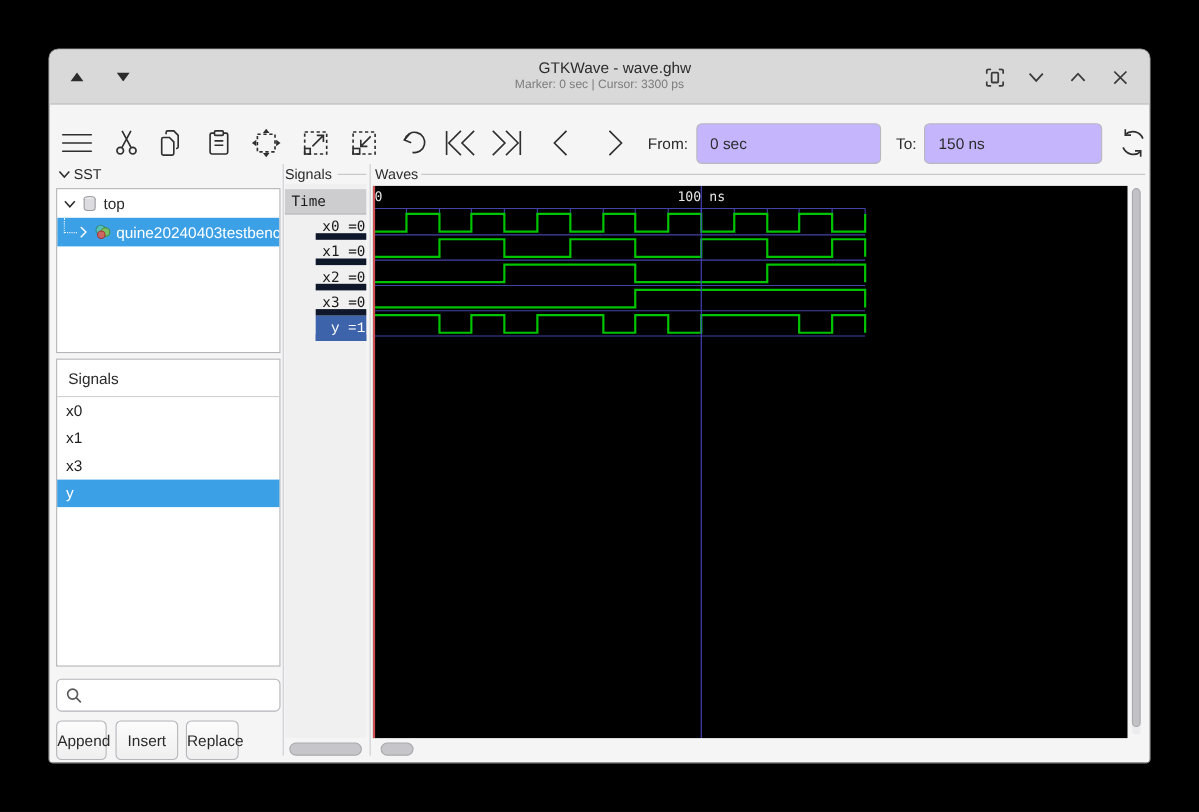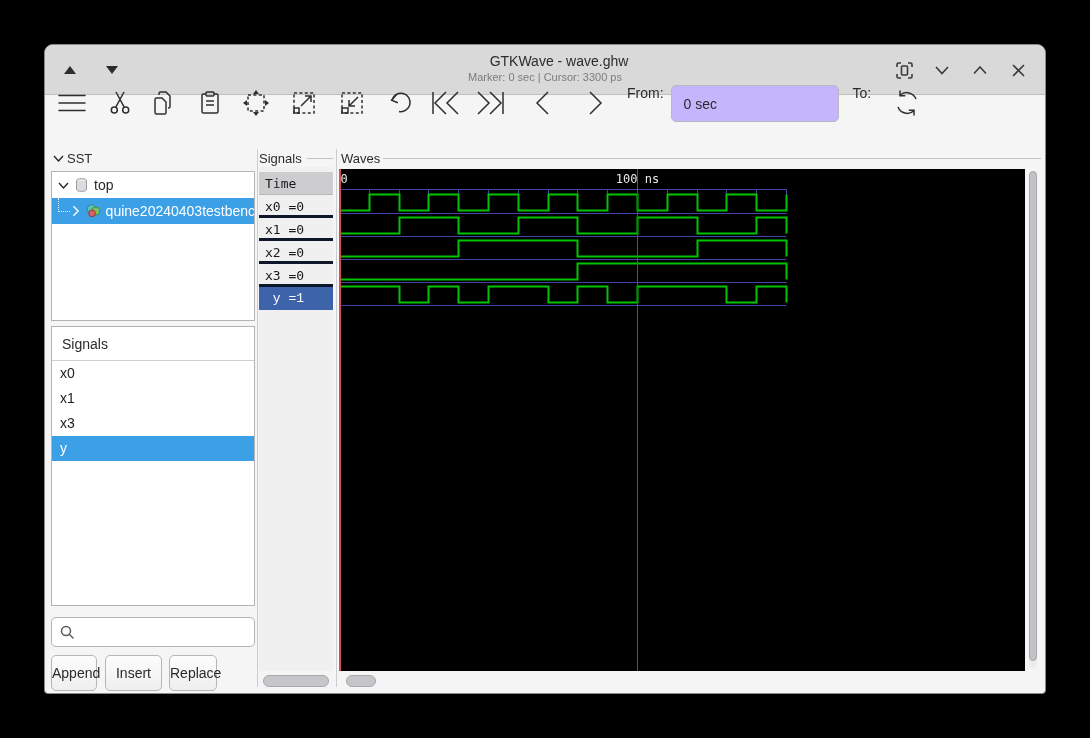--- a/index.html
+++ b/index.html
@@ -14,22 +14,22 @@
   .titlebar { position:absolute; left:0; top:0; width:100%; height:50px;
               background:#d9d9d9; border-bottom:1px solid #bfbfbf; }
   .tb-left { position:absolute; left:14px; top:0; height:50px; display:flex; align-items:center; gap:20px; }
   .tb-btn { width:22px; height:22px; display:flex; align-items:center; justify-content:center; cursor:default; }
   .tb-center { position:absolute; left:0; top:0; width:100%; height:50px; text-align:center; pointer-events:none; }
   .win-title { font-size:14px; color:#2c2c2c; margin-top:8px;margin-left:28px; }
   .win-subtitle { font-size:11px; color:#7c7c7c; margin-top:2px; }
   .tb-right { position:absolute; right:16px; top:0; height:50px; display:flex; align-items:center; gap:16px; }
 
   
-  .toolbar { position:absolute; left:0; top:40px; width:100%; height:54px;
-             display:flex; align-items:flex-start; }
+  .toolbar { position:absolute; left:0; top:58px; width:100%; height:54px;
+             display:flex; align-items:center; }
   .tool { width:34px; height:36px; display:flex; align-items:center; justify-content:center; border-radius:4px; }
   .tool svg { stroke:#2f2f2f; fill:none; stroke-width:1.5; }
   .tb-label { font-size:14px; color:#2b2b2b; margin:0 7px 0 14px; }
   .tb-input { height:37px; border:1px solid #b9b9bd; border-radius:5px; background:#c4b5fd;
               font-size:14px; color:#2b2b2b; padding:0 12px; outline:none;
               font-family:"Liberation Sans",sans-serif; }
 
   
   .sst-header { position:absolute; left:8px; top:106px; font-size:13px; color:#2b2b2b;
                 display:flex; align-items:center; gap:3px; }
@@ -56,22 +56,22 @@
   #btn-append { width:46px; } #btn-insert { width:57px; margin-left:8px; } #btn-replace { width:48px; margin-left:7px; }
 
   
   .frame-label { position:absolute; top:106px; font-size:13px; color:#2b2b2b; }
   .frame-line { position:absolute; top:113px; height:1px; background:#c4c4c8; }
   .names-panel { position:absolute; left:214px; top:122px; width:74px; height:504px; background:#f0f0f1;
                  font-family:"DejaVu Sans Mono", monospace; font-size:13px; color:#1a1a1a; }
   .names-inner { padding-top:5px; }
   .time-header { height:23px; line-height:23px; background:#cdcdd0; border-bottom:1px solid #b9b9bd;
                  padding-left:6px; }
-  .name-row { height:23px; line-height:23px; padding-left:6px; border-bottom:3px solid #0f172a;
-              white-space:pre; }
+  .name-row { height:23px; line-height:23px; padding-left:6px; border-bottom:6px solid #0f172a;
+              white-space:pre;margin-left:28px; }
   .name-row.selected { background:#3d63ab; color:#ffffff; border-bottom-color:#3d63ab;font-family:Liberation Mono, monospace; }
 
   .vsep { position:absolute; top:104px; bottom:6px; width:1px; background:#cdcdd1; }
 
   
   .wave-black { position:absolute; left:294px; top:124px; width:686px; height:502px; background:#000; }
   .vscroll { position:absolute; left:984px; top:126px; width:8px; height:497px; background:#ececee; border-radius:4px; }
   .vscroll .thumb { position:absolute; left:0; top:0; width:8px; height:490px; background:#c2c2c6;
                     border:1px solid #a9a9ad; border-radius:4px; }
   .hscroll { position:absolute; height:12px; top:630px; }
@@ -197,20 +197,21 @@
         </svg>
     </div>
     <div class="tool" style="margin-left:20px">
       <svg width="20" height="28" viewBox="0 0 20 28" stroke-width="1.7">
           <path d="M4 3 L15 14 L4 25"></path>
         </svg>
     </div>
     <span class="tb-label">From:</span>
     <input class="tb-input" style="width: 168px;" value="0 sec">
     <span class="tb-label">To:</span>
+    <input class="tb-input" style="width: 162px;" value="150 ns">
     <div class="tool" style="margin-left:12px">
       <svg width="28" height="28" viewBox="0 0 28 28" stroke-width="1.7">
         <path d="M23 10 A 10 10 0 0 0 7 6.2"></path>
         <path d="M7 1.5 V6.8 H12.2" fill="none"></path>
         <path d="M5 18 A 10 10 0 0 0 21 21.8"></path>
         <path d="M21 26.5 V21.2 H15.8" fill="none"></path>
       </svg>
     </div>
   </div>
 

